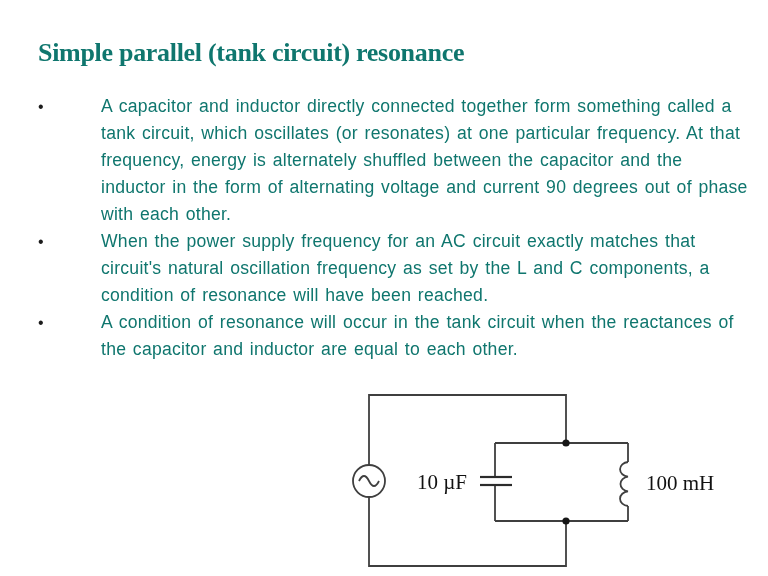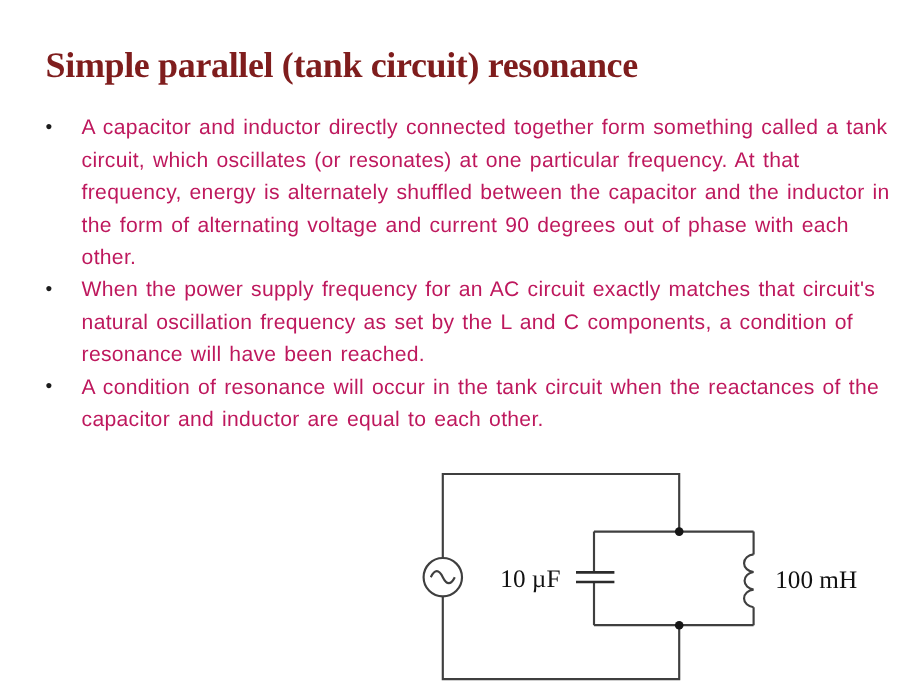--- a/index.html
+++ b/index.html
@@ -15,23 +15,23 @@
     overflow: hidden;
     font-family: "Liberation Sans", sans-serif;
   }
   .slide-title {
     position: absolute;
     left: 38px;
     top: 38px;
     margin: 0;
     font-family: "Liberation Serif", serif;
     font-weight: 700;
-    font-size: 30px;
+    font-size: 26px;
     letter-spacing: -0.3px;
-    color: #7f1d1d;
+    color: #0f766e;
     white-space: nowrap;
   }
   .bullet-list {
     position: absolute;
     left: 38px;
     top: 93px;
     width: 712px;
     margin: 0;
     padding: 0;
     list-style: none;
@@ -46,21 +46,22 @@
     font-size: 16px;
     line-height: 27px;
     color: #1c1c1c;
   }
   .bullet-text {
     flex: 1;
     font-size: 17.6px;
     line-height: 27px;
     letter-spacing: 0.25px;
     word-spacing: 1.5px;
-    color: #be185d;
+    color: #0f766e;
+    margin-left: 33px;
   }
   .circuit-svg {
     position: absolute;
     left: 340px;
     top: 378px;
   }
   .circuit-svg .wire {
     fill: none;
     stroke: #3f3f3f;
     stroke-width: 1.8;

